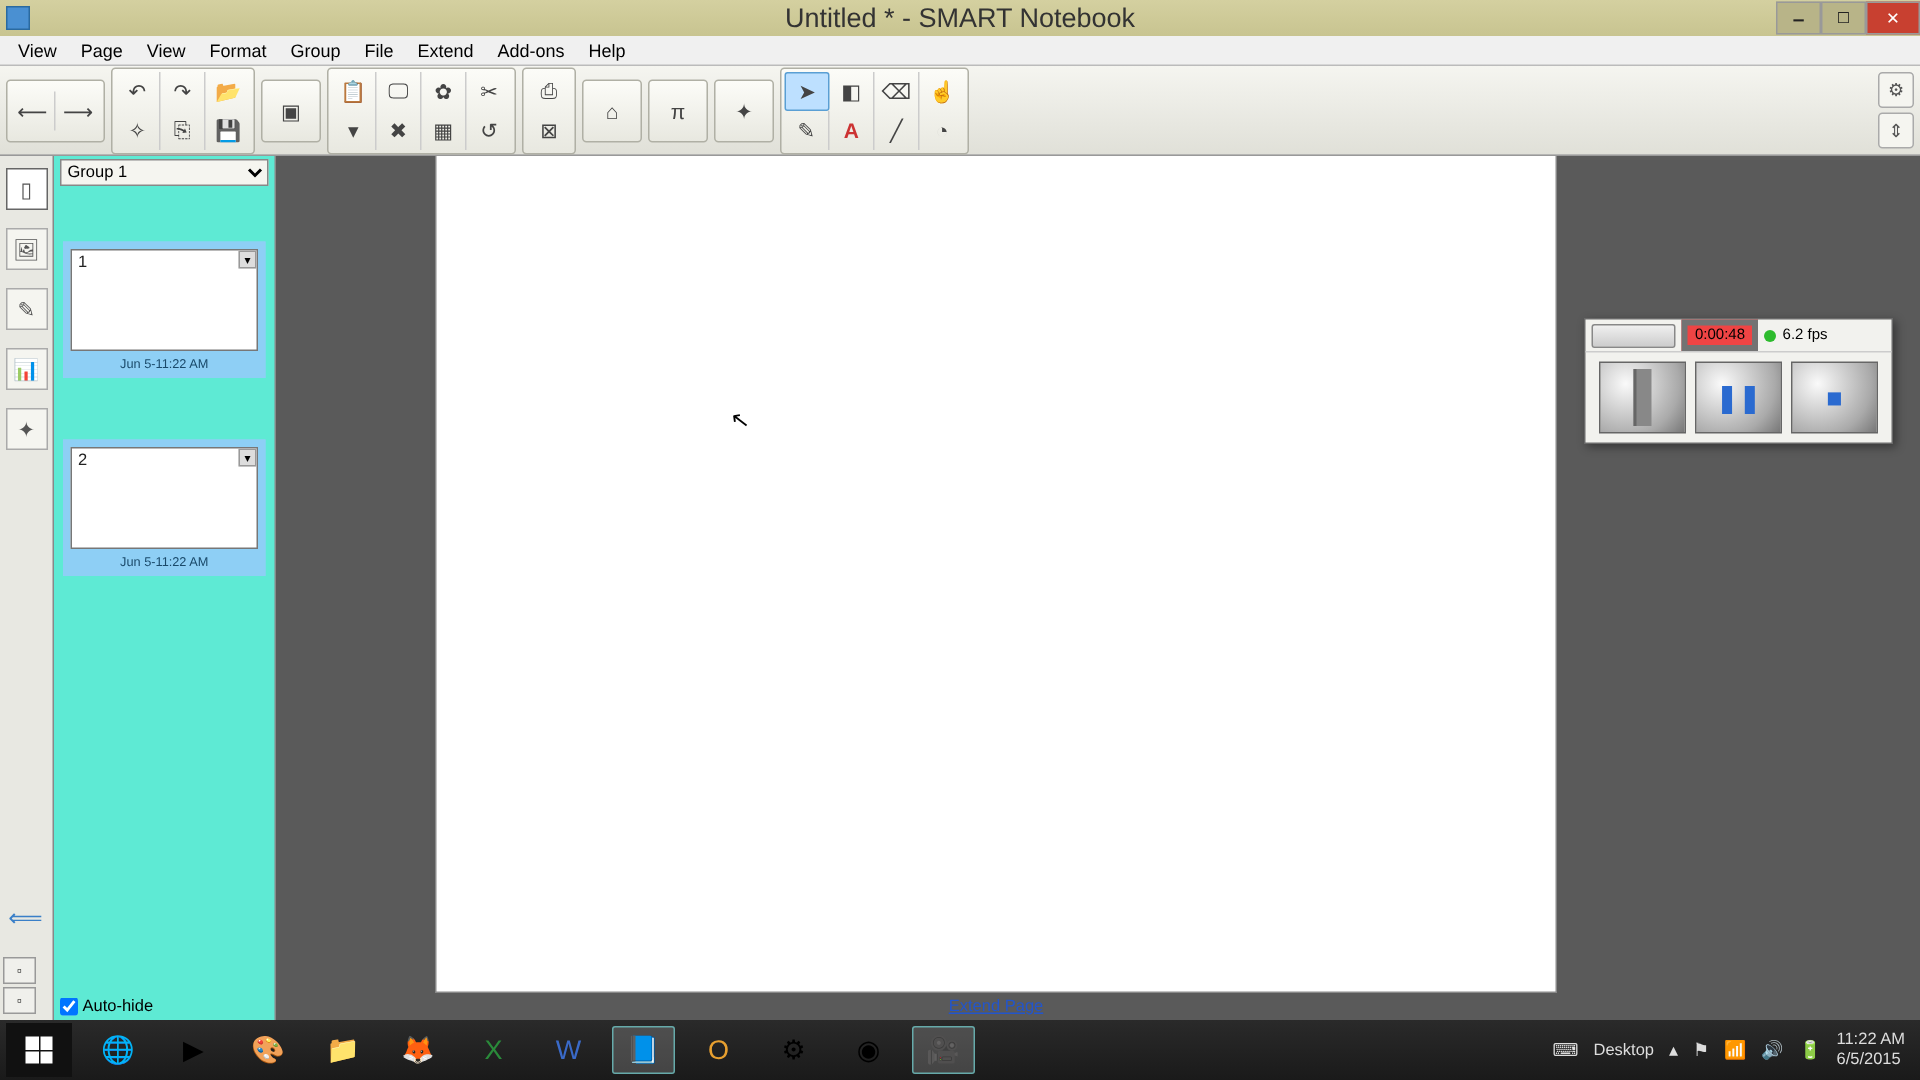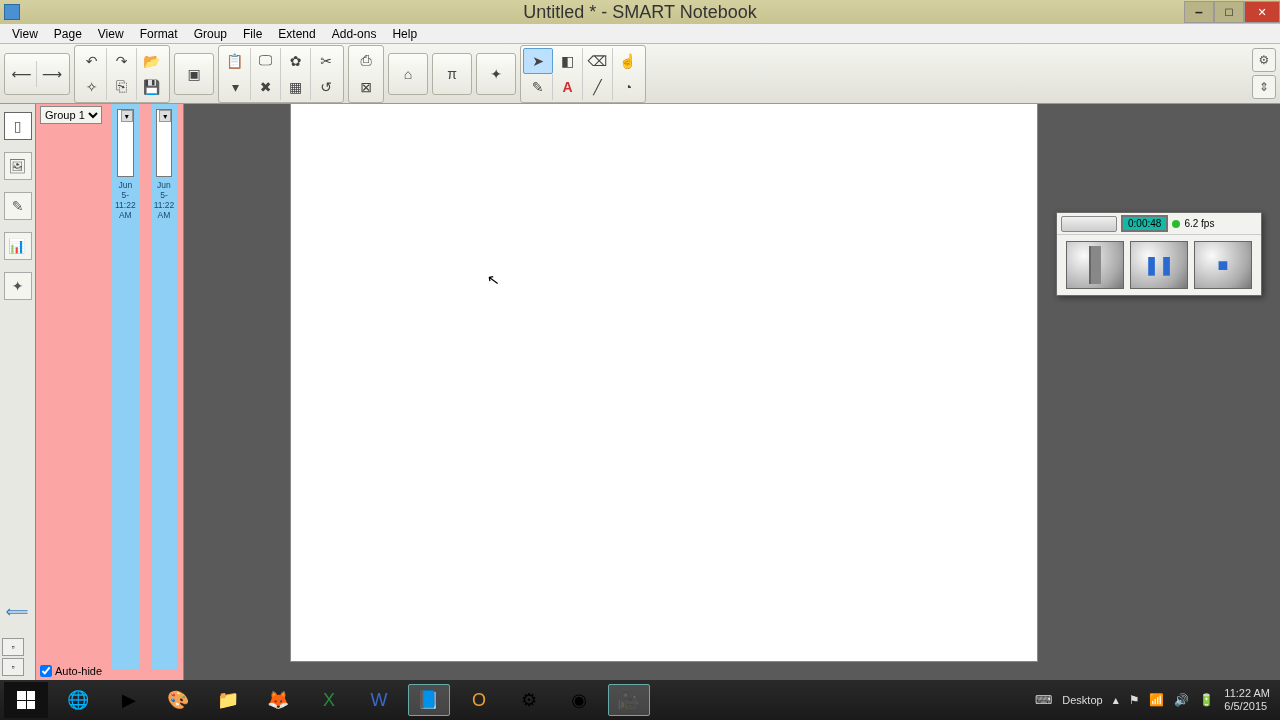--- a/index.html
+++ b/index.html
@@ -37,21 +37,21 @@
 
 
 .sidetabs { width:36px; background:#e8e8e2; border-right:1px solid #888; display:flex; flex-direction:column; align-items:center; padding-top:8px; gap:12px; position:relative;}
 .sidetab { width:28px; height:28px; border:1px solid #aaa; background:#f5f5f0; display:flex; align-items:center; justify-content:center; font-size:14px; color:#555;}
 .sidetab.active { background:#fff; border-color:#666; }
 .sidearrow { margin-top:auto; margin-bottom:60px; width:24px; height:18px; color:#3a7fc8; font-size:16px;}
 .sidebottom { position:absolute; bottom:4px; left:2px; display:flex; flex-direction:column; gap:2px;}
 .sidebottom .mini {width:22px;height:18px;background:#f0f0ec;border:1px solid #999;font-size:9px;display:flex;align-items:center;justify-content:center;}
 
 
-.sorter { width:148px; background:#fca5a5; border-right:1px solid #888; display:flex; position:relative;}
+.sorter { width:148px; background:#5eead4; border-right:1px solid #888; display:flex; flex-direction:column; position:relative;gap:31px;}
 .sorter select { margin:2px 4px 6px; font-size:11px; background:#f5f5f0; border:1px solid #888; height:18px;}
 .thumb { margin:0 6px 10px; border:3px solid #8ecff5; background:#8ecff5; }
 .thumb .page { background:#fff; border:1px solid #777; height:68px; position:relative; margin:2px;}
 .thumb .page .num { position:absolute; top:2px; left:4px; font-size:11px; color:#222;}
 .thumb .page .dd { position:absolute; top:0; right:0; width:12px; height:12px; background:#ddd; border:1px solid #999; font-size:8px; display:flex; align-items:center; justify-content:center;}
 .thumb .ts { font-size:8.5px; text-align:center; color:#1a4a6a; padding:1px 0 2px;}
 .autohide { position:absolute; bottom:3px; left:4px; font-size:11px; display:flex; align-items:center; gap:3px;}
 .autohide input{width:12px;height:12px;}
 
 
@@ -63,21 +63,21 @@
 
 
 .recorder { position:absolute; right:18px; top:212px; width:206px; background:#f2f2ee; border:1px solid #6a6a6a; box-shadow:2px 2px 6px rgba(0,0,0,.4);}
 .recorder .rtitle { height:22px; background:#fff; border-bottom:1px solid #bbb; display:flex; align-items:center; font-size:12px; padding:0 4px; gap:4px;}
 .recorder .rtitle .ricon{width:12px;height:12px;background:#666;}
 .recorder .rtitle .rbtns{margin-left:auto;display:flex;gap:2px;}
 .recorder .rtitle .rbtns div{width:18px;height:16px;background:#e4e4e0;border:1px solid #999;display:flex;align-items:center;justify-content:center;font-size:9px;}
 .recorder .rtitle .rbtns .rclose{background:#444;color:#fff;}
 .recorder .rstatus { height:22px; display:flex; align-items:center; padding:3px 4px; gap:4px; border-bottom:1px solid #ccc;}
 .recorder .rstatus .menu{flex:0 0 56px;height:16px;background:linear-gradient(#f0f0f0,#ccc);border:1px solid #888;border-radius:2px;font-size:8px;}
-.recorder .rstatus .time{font-size:10px; background:#14b8a6; border:2px solid #737373; padding:1px 5px;}
+.recorder .rstatus .time{font-size:10px; background:#ef4444; border:4px solid #737373; padding:1px 5px;}
 .recorder .rstatus .dot{width:8px;height:8px;background:#2dbb2d;border-radius:50%;}
 .recorder .rstatus .fps{font-size:10px;}
 .recorder .rctrl { display:flex; gap:6px; padding:6px; justify-content:center;}
 .recorder .rctrl .rcbtn { width:58px; height:48px; background:radial-gradient(circle at 30% 30%, #fafafa, #aaa 70%, #777); border:1px solid #666; display:flex; align-items:center; justify-content:center; font-size:18px;}
 .recorder .rctrl .rcbtn.rec::after{content:"";width:10px;height:38px;background:#888;border-left:2px solid #666;}
 .recorder .rctrl .rcbtn.pause{color:#2a6ad0;font-weight:bold;}
 .recorder .rctrl .rcbtn.stop{color:#2a6ad0;}
 
 
 .taskbar { position:absolute; bottom:0; left:0; right:0; height:40px; background:linear-gradient(#2a2a2a,#1a1a1a); display:flex; align-items:center; padding:0 4px; }
@@ -225,20 +225,23 @@
     <label class="autohide">
       <input type="checkbox" checked="" style="">
       <span>Auto-hide</span>
     </label>
   </div>
 
   <div class="canvaswrap">
     <div class="canvas">
       <div class="cursor-ptr">↖</div>
     </div>
+    <div class="extend">
+      <span>Extend Page</span>
+    </div>
   </div>
 </div>
 
 <div class="recorder">
   <div class="rstatus">
     <div class="menu"></div>
     <div class="time">0:00:48</div>
     <div class="dot"></div>
     <div class="fps">6.2 fps</div>
   </div>

